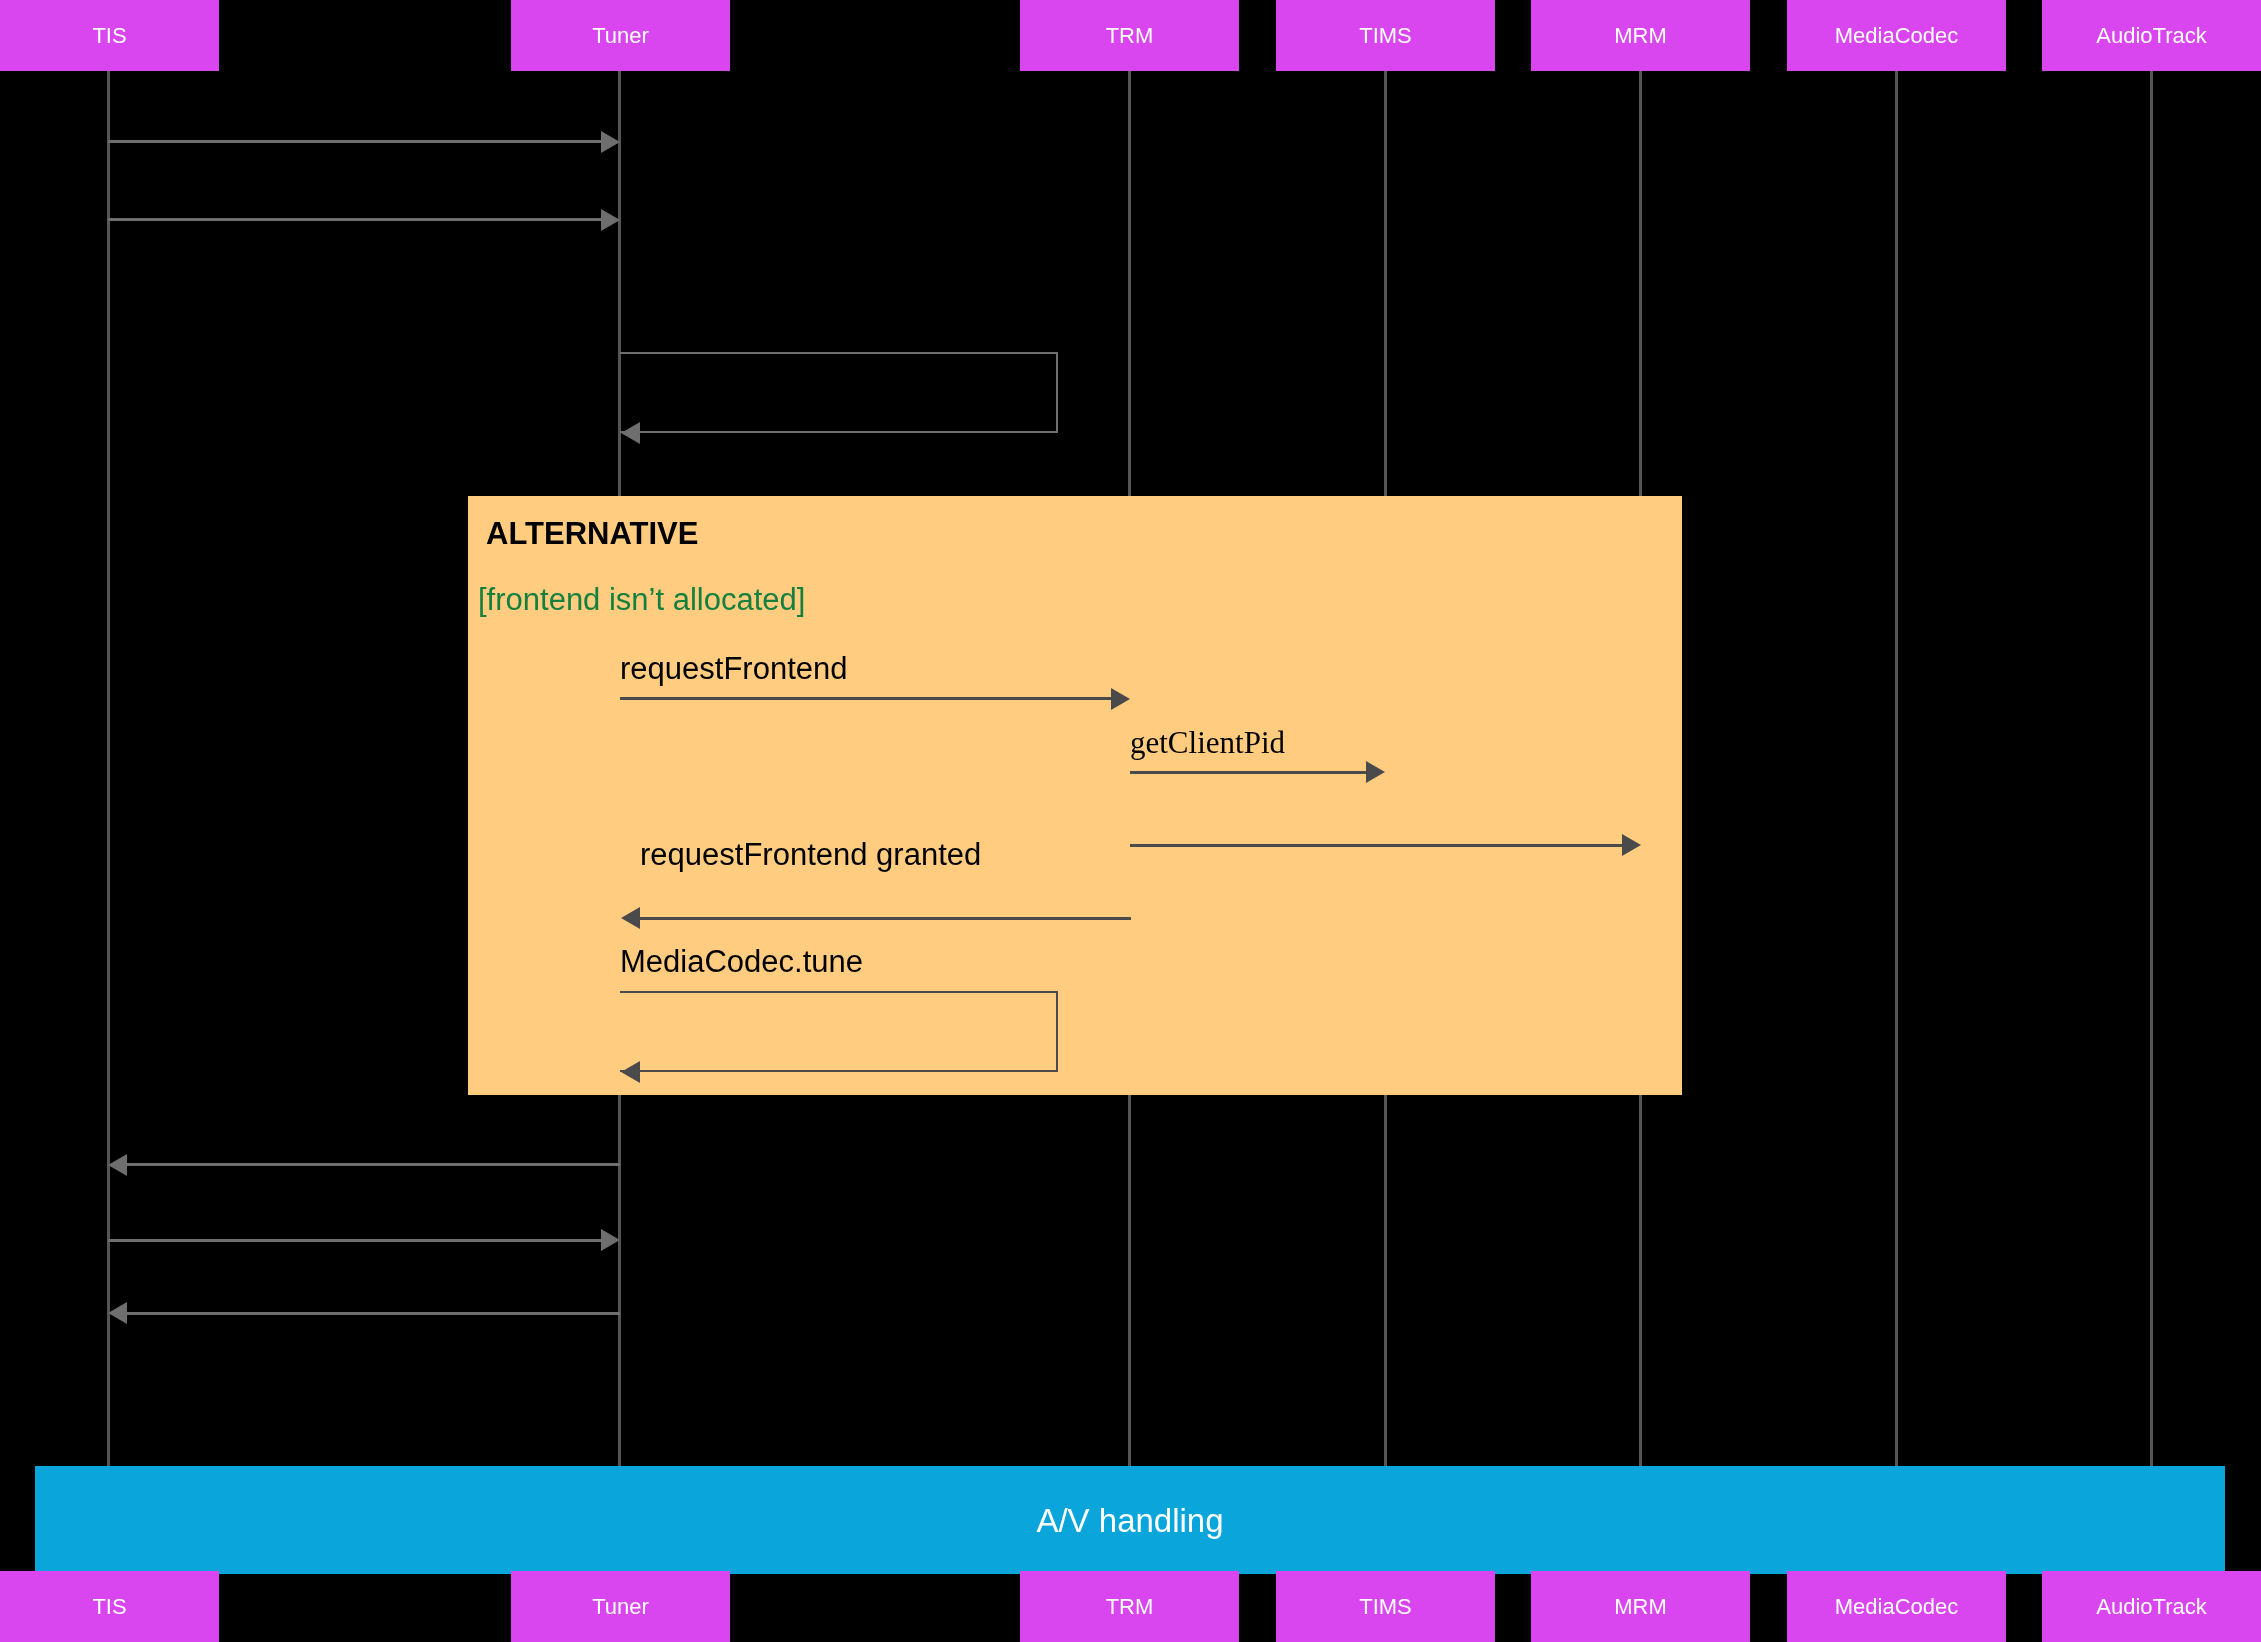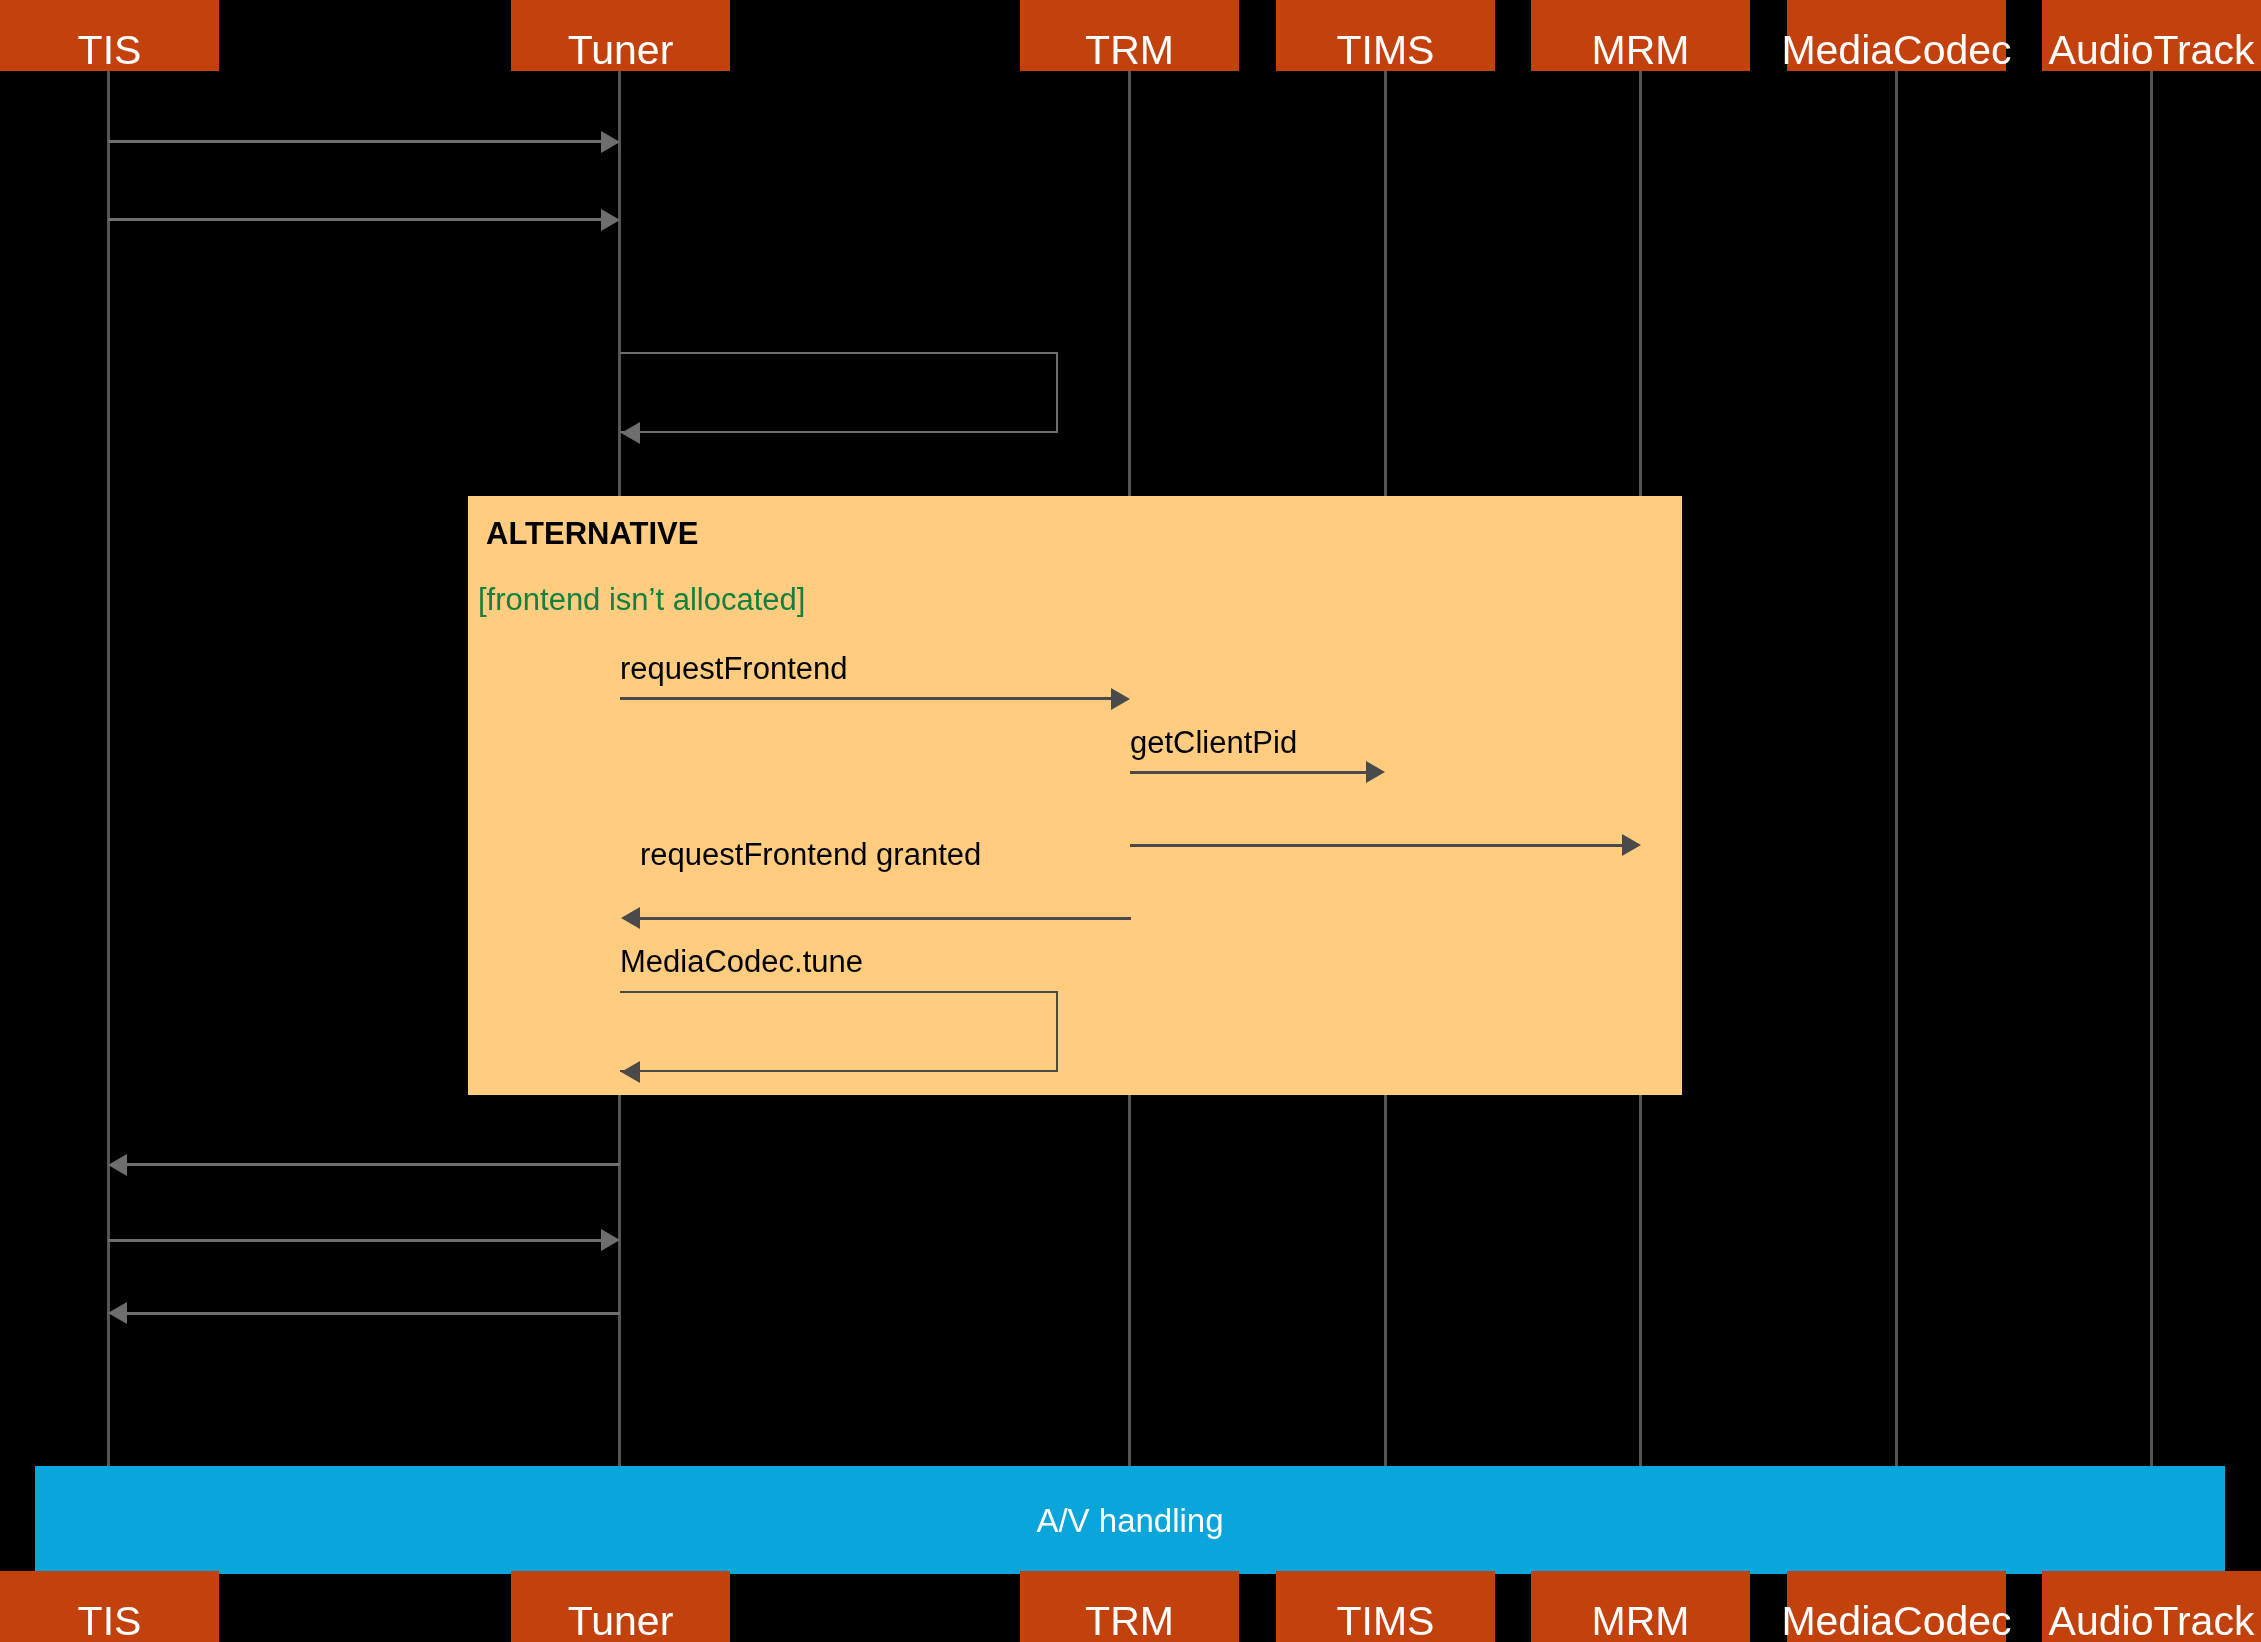--- a/index.html
+++ b/index.html
@@ -11,26 +11,26 @@
     position: relative;
     width: 2261px;
     height: 1642px;
     background: #000000;
     overflow: hidden;
     font-family: "Liberation Sans", sans-serif;
   }
   
   .participant-box {
     position: absolute;
-    background: #c2410c;
+    background: #d946ef;
     color: #FFFFFF;
     display: flex;
-    align-items: flex-end;
+    align-items: center;
     justify-content: center;
-    font-size: 41px;
+    font-size: 22px;
     line-height: 1;
     font-family: "Liberation Sans", sans-serif;
     box-sizing: border-box;
   }
   
   .lifeline {
     position: absolute;
     width: 2.9px;
     background: #555555;
   }
@@ -158,21 +158,21 @@
   <div class="msg-line light" style="left:108px; top:218px; width:493px;"></div>
   <div class="arrow-head right light" style="left:601px; top:209px;"></div>
 
   <div class="self-loop light" style="left:620px; top:352px; width:438px; height:81px;"></div>
   <div class="arrow-head left light" style="left:621px; top:422px;"></div>
 
   <div class="msg-label" style="left:620px; top:653px; width:491px;">requestFrontend</div>
   <div class="msg-line" style="left:620px; top:697px; width:491px;"></div>
   <div class="arrow-head right" style="left:1111px; top:688px;"></div>
 
-  <div class="msg-label" style="left:1130px; top:727px; width:236px;">getClientPid</div>
+  <div class="msg-label" style="left:1130px; top:727px; width:236px;font-family:Liberation Serif, serif;">getClientPid</div>
   <div class="msg-line" style="left:1130px; top:771px; width:236px;"></div>
   <div class="arrow-head right" style="left:1366px; top:761px;"></div>
 
   <div class="msg-line" style="left:1130px; top:844px; width:492px;"></div>
   <div class="arrow-head right" style="left:1622px; top:834px;"></div>
 
   <div class="msg-label" style="left:640px; top:839px; width:491px;">requestFrontend granted</div>
   <div class="msg-line" style="left:640px; top:917px; width:491px;"></div>
   <div class="arrow-head left" style="left:621px; top:907px;"></div>
 

